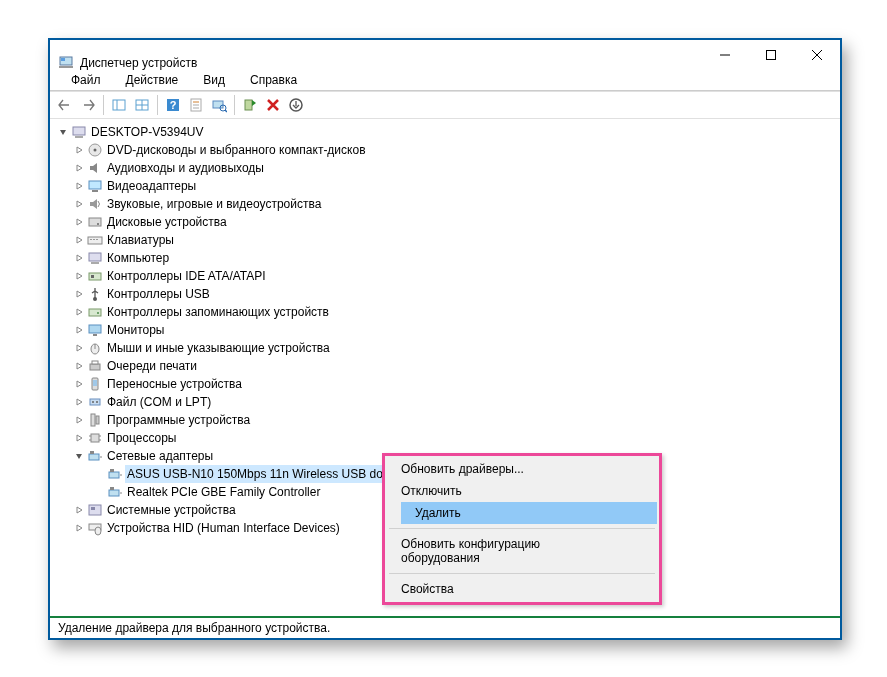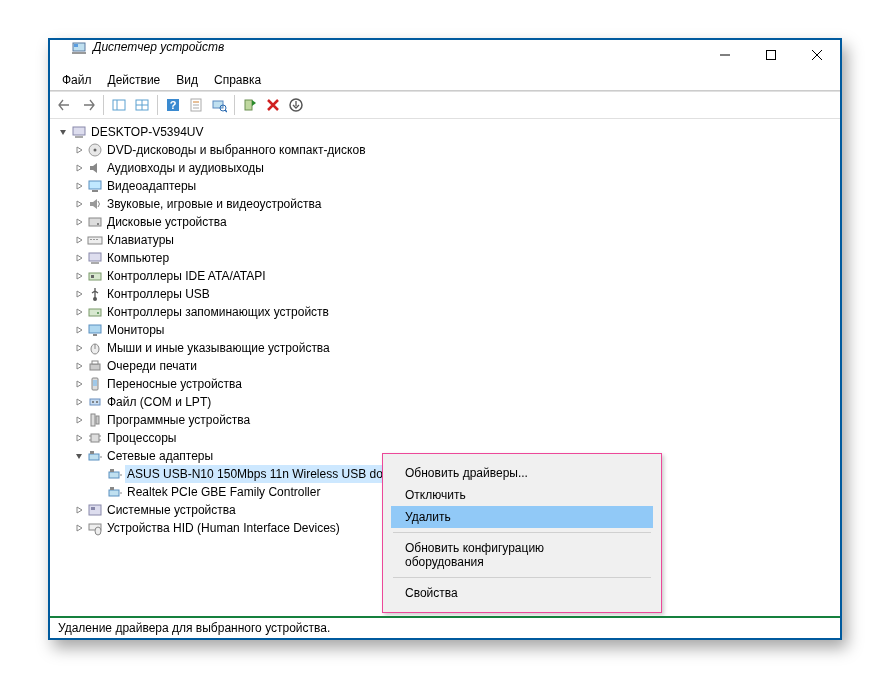--- a/index.html
+++ b/index.html
@@ -1,49 +1,49 @@
 <!DOCTYPE html>
 <html><head>
 <meta charset="utf-8">
 <style>
   * { box-sizing: border-box; }
   html, body { margin:0; padding:0; font-family: "Segoe UI", Tahoma, sans-serif; font-size:12px; background:#fff; color:#000; }
   .outer-shadow { width:887px; height:677px; padding:38px 45px 36px 48px; background:#fff; }
   .frame { border:2px solid #005a9e; width:794px; height:602px; background:#fff; box-shadow: 5px 8px 15px rgba(0,0,0,0.35); display:flex; flex-direction:column; }
   
-  .titlebar { height:30px; display:flex; align-items:flex-start; padding:0 0 0 21px;font-style:italic; }
+  .titlebar { height:30px; display:flex; align-items:flex-end; padding:0 0 0 8px; }
   .titlebar .app-icon { width:16px; height:16px; margin-right:6px; }
   .titlebar .title { font-size:12px; flex:0 1 auto; }
   .titlebar .spacer { flex:1; }
   .winbtn { width:46px; height:30px; display:flex; align-items:center; justify-content:center; }
   .winbtn svg { stroke:#000; }
   
   .menubar { height:20px; display:flex; align-items:center; padding:0 4px; }
-  .menubar .item { padding:2px 8px; font-size:12px; }
+  .menubar .item { padding:2px 8px; font-size:12px;margin-left:9px; }
   .menubar-sep { height:1px; background:#ccc; }
   
   .toolbar { height:28px; display:flex; align-items:center; border-top:1px solid #e0e0e0; border-bottom:1px solid #e0e0e0; padding:0 4px; gap:1px;}
   .tb-btn { width:22px; height:22px; display:flex; align-items:center; justify-content:center; border:1px solid transparent; }
   .tb-sep { width:1px; height:20px; background:#ccc; margin:0 3px; }
   .tb-btn svg { display:block; }
   
   .tree-container { flex:1; overflow:hidden; background:#fff; position:relative; padding:4px 0 0 6px;}
   .tree { font-size:12px; line-height:18px; }
   .row { height:18px; display:flex; align-items:center; white-space:nowrap; }
   .row .expander { width:14px; text-align:center; font-size:10px; color:#666; display:flex; align-items:center; justify-content:center;}
   .row .icon { width:16px; height:16px; margin:0 2px 0 1px; display:flex; align-items:center; justify-content:center; flex-shrink:0;}
   .row .label { padding:0 2px; }
   .row.selected .label { background:#cde8ff;text-align:center; }
   .indent-1 { padding-left:0px; }
   .indent-2 { padding-left:16px; }
   .indent-3 { padding-left:36px; }
   
-  .ctxmenu { position:absolute; border:1px solid #ec4899; background:#f0f0f0; box-shadow:2px 2px 4px rgba(0,0,0,0.2); font-size:12px; padding:8px; }
+  .ctxmenu { position:absolute; border:3px solid #ec4899; background:#f0f0f0; box-shadow:2px 2px 4px rgba(0,0,0,0.2); font-size:12px; padding:2px; }
   .ctxmenu .mi { padding:4px 60px 4px 14px; }
-  .ctxmenu .mi.highlight { background:#91c9f7; }
+  .ctxmenu .mi.highlight { background:#91c9f7;margin-left:14px; }
   .ctxmenu .msep { height:1px; background:#d0d0d0; margin:4px 2px; }
   
   .statusbar { height:22px; border-top:2px solid #15803d; padding:2px 8px; display:flex; align-items:center; font-size:12px;}
 </style>
 </head>
 <body>
 
 <div class="outer-shadow">
   <div class="frame">
 

